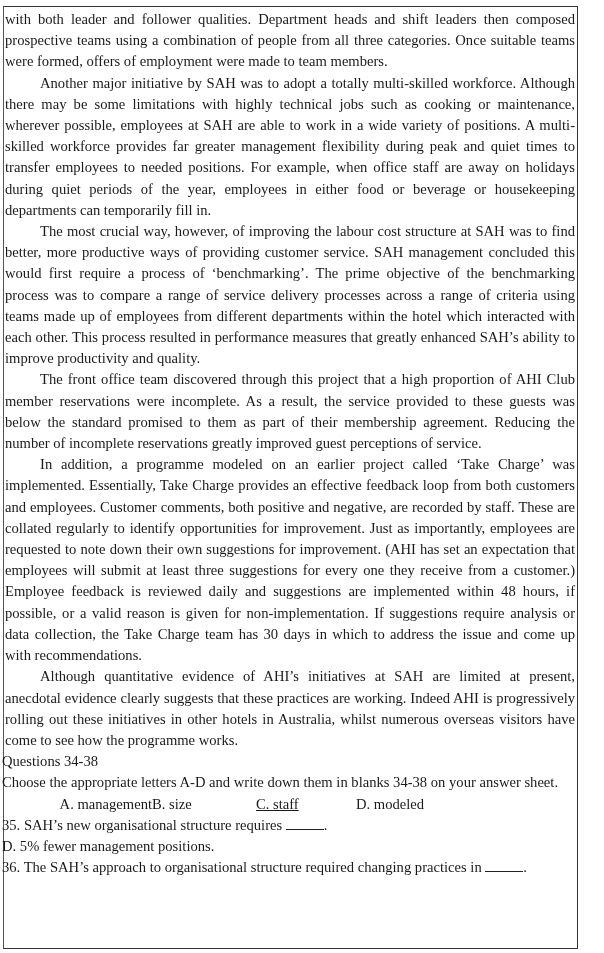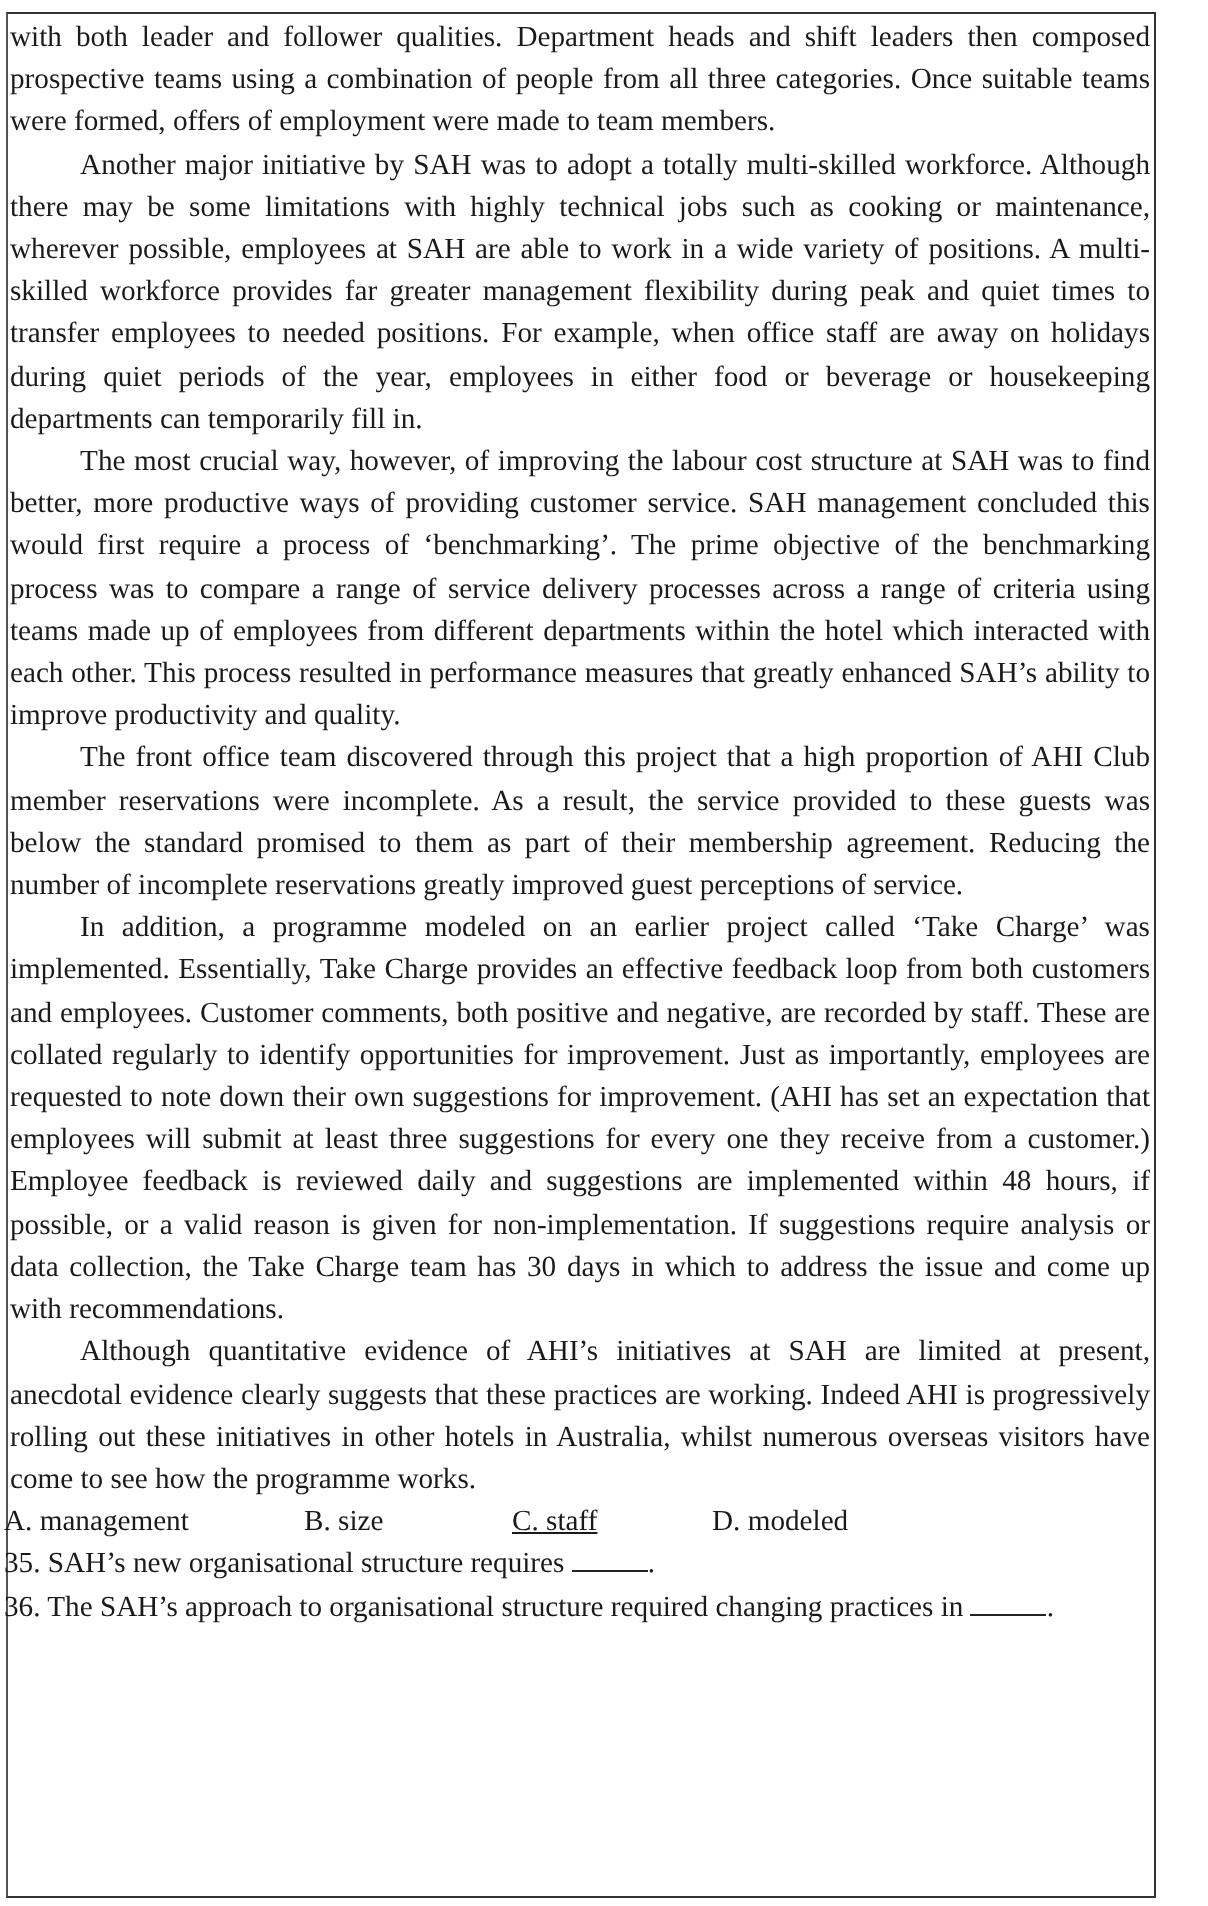--- a/index.html
+++ b/index.html
@@ -17,53 +17,56 @@
     .content {
       position: absolute; left: 5px; top: 9px; width: 570px;
       font-size: 14.6px; line-height: 21.2px;
     }
     .para { margin: 0; text-align: justify; font-family: Liberation Serif, serif; }
     .para.indent { text-indent: 2.4em; }
     .q-block { margin: 0; }
     .line { margin: 0; white-space: nowrap; }
     .options { display: flex; margin: 0; }
     .options span { display: inline-block; }
-    .opt34 span:nth-child(1) { width: 150px; }
+    .opt34 span:nth-child(1) { width: 150px; text-align: right; }
     .opt34 span:nth-child(2) { width: 104px; }
     .opt34 span:nth-child(3) { width: 100px; text-decoration: underline; }
     .blank { display: inline-block; width: 38px; border-bottom: 1px solid #222; height: 12px; vertical-align: baseline; }
   </style>
 </head>
 <body>
 
 <div class="frame"></div>
 
 <div class="content">
   <section>
     <p class="para">with both leader and follower qualities. Department heads and shift leaders then composed prospective teams using a combination of people from all three categories. Once suitable teams were formed, offers of employment were made to team members.</p>
     <p class="para indent">Another major initiative by SAH was to adopt a totally multi-skilled workforce. Although there may be some limitations with highly technical jobs such as cooking or maintenance, wherever possible, employees at SAH are able to work in a wide variety of positions. A multi-skilled workforce provides far greater management flexibility during peak and quiet times to transfer employees to needed positions. For example, when office staff are away on holidays during quiet periods of the year, employees in either food or beverage or housekeeping departments can temporarily fill in.</p>
     <p class="para indent">The most crucial way, however, of improving the labour cost structure at SAH was to find better, more productive ways of providing customer service. SAH management concluded this would first require a process of ‘benchmarking’. The prime objective of the benchmarking process was to compare a range of service delivery processes across a range of criteria using teams made up of employees from different departments within the hotel which interacted with each other. This process resulted in performance measures that greatly enhanced SAH’s ability to improve productivity and quality.</p>
     <p class="para indent">The front office team discovered through this project that a high proportion of AHI Club member reservations were incomplete. As a result, the service provided to these guests was below the standard promised to them as part of their membership agreement. Reducing the number of incomplete reservations greatly improved guest perceptions of service.</p>
     <p class="para indent">In addition, a programme modeled on an earlier project called ‘Take Charge’ was implemented. Essentially, Take Charge provides an effective feedback loop from both customers and employees. Customer comments, both positive and negative, are recorded by staff. These are collated regularly to identify opportunities for improvement. Just as importantly, employees are requested to note down their own suggestions for improvement. (AHI has set an expectation that employees will submit at least three suggestions for every one they receive from a customer.) Employee feedback is reviewed daily and suggestions are implemented within 48 hours, if possible, or a valid reason is given for non-implementation. If suggestions require analysis or data collection, the Take Charge team has 30 days in which to address the issue and come up with recommendations.</p>
     <p class="para indent">Although quantitative evidence of AHI’s initiatives at SAH are limited at present, anecdotal evidence clearly suggests that these practices are working. Indeed AHI is progressively rolling out these initiatives in other hotels in Australia, whilst numerous overseas visitors have come to see how the programme works.</p>
   </section>
 
   <section class="q-block" style="margin-left:-3px;">
+    <p class="line">Questions 34-38</p>
+    <p class="line">Choose the appropriate letters A-D and write down them in blanks 34-38 on your answer sheet.</p>
 
     <div>
       <div class="options opt34">
         <span>A. management</span>
         <span>B. size</span>
         <span>C. staff</span>
         <span>D. modeled</span>
       </div>
     </div>
 
     <div>
       <p class="line"><span>35. SAH’s new organisational structure requires</span> <span class="blank"></span><span>.</span></p>
+      <p class="line">D. 5% fewer management positions.</p>
     </div>
 
     <div>
       <p class="line"><span>36. The SAH’s approach to organisational structure required changing practices in</span> <span class="blank"></span><span>.</span></p>
 
     </div>
   </section>
 </div>
 
 </body></html>

